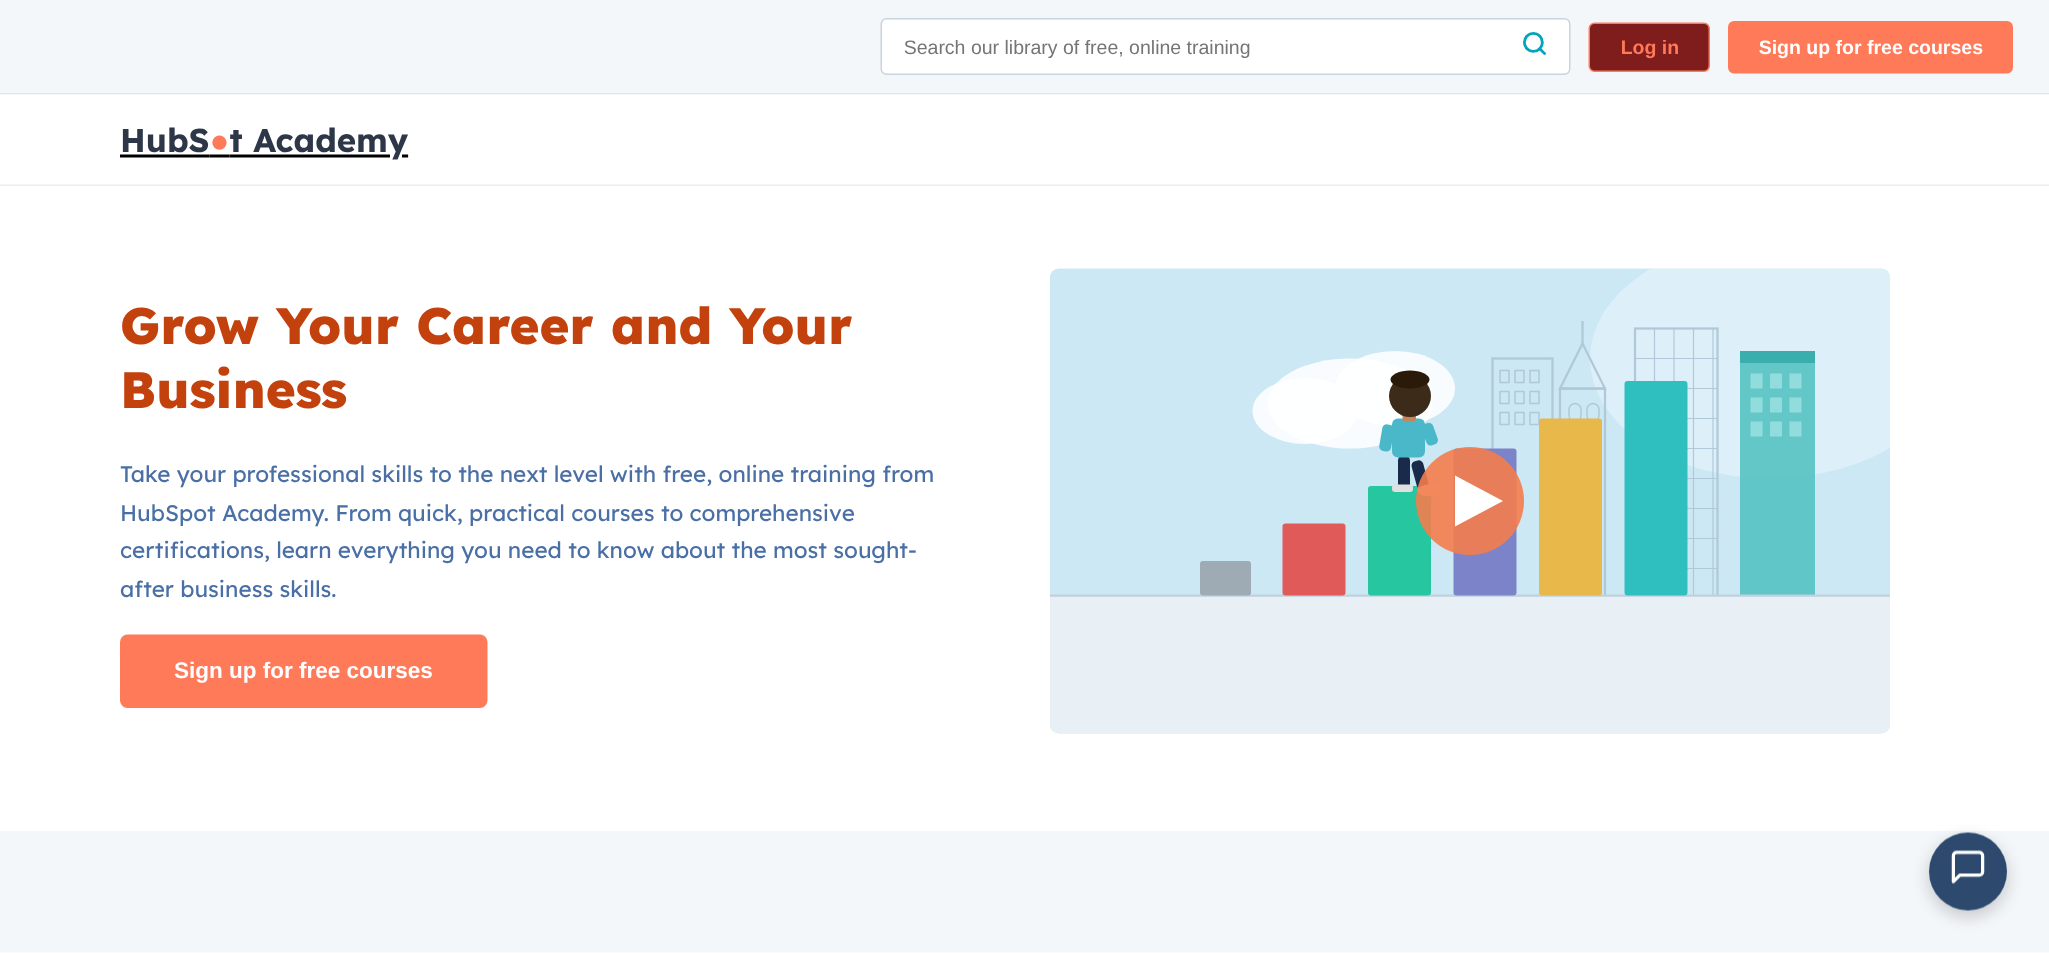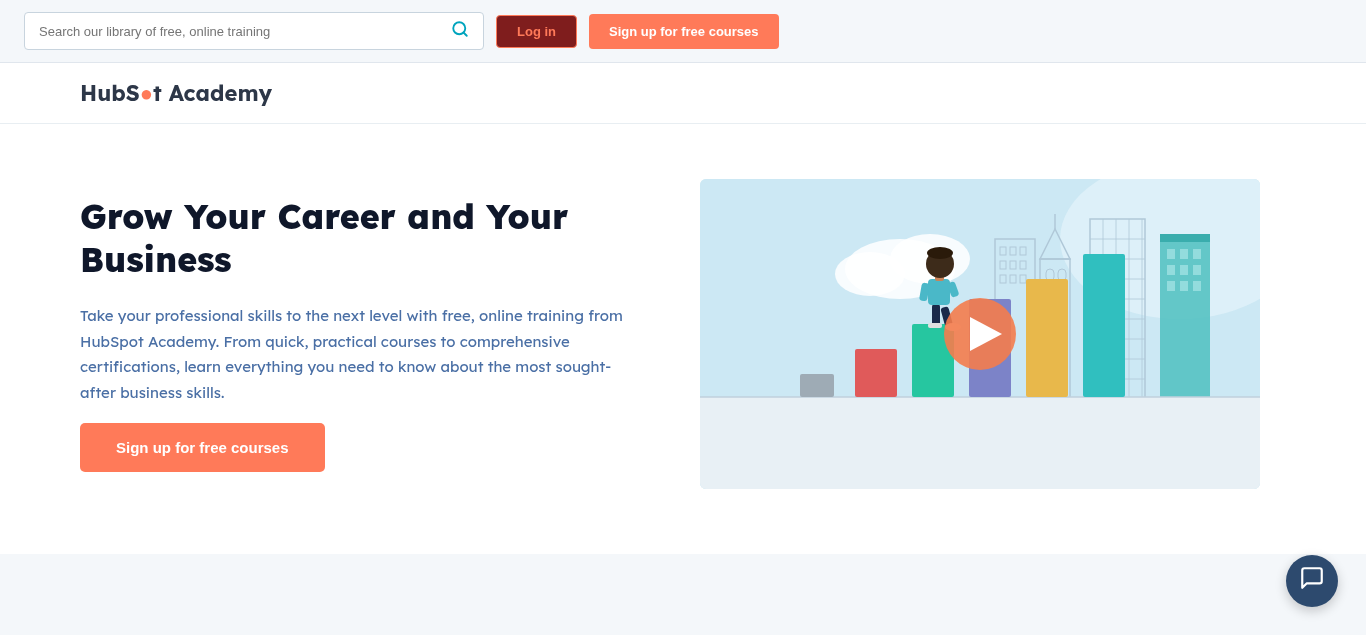--- a/index.html
+++ b/index.html
@@ -2,21 +2,21 @@
 <html><head>
   <meta charset="utf-8">
   <style>
     * { box-sizing: border-box; margin: 0; padding: 0; }
     body { font-family: 'Lexend Deca', Arial, sans-serif; background: #f4f7fa; min-height: 635px; }
 
     
     .top-bar {
       background: #f4f7fa;
       display: flex;
-      justify-content: flex-start;
+      justify-content: flex-end;
       align-items: center;
       padding: 12px 24px;
       gap: 12px;
       border-bottom: 1px solid #e0e6ed;
     }
     .search-wrapper {
       display: flex;
       align-items: center;
       background: #fff;
       border: 1px solid #c8d4de;
@@ -65,20 +65,21 @@
       background: #fff;
       display: flex;
       align-items: center;
       justify-content: space-between;
       padding: 16px 80px;
       border-bottom: 1px solid #e8eef2;
     }
     .logo {
       display: flex;
       gap: 0;
+      text-decoration: underline;
     }
     .hubspot-logo {
       font-size: 22px;
       font-weight: 700;
       color: #2d3748;
     }
     .nav-links {
       display: flex;
       gap: 36px;
       align-items: center;
@@ -100,21 +101,21 @@
       gap: 60px;
       min-height: 430px;
     }
     .hero-left {
       flex: 1;
       max-width: 560px;
     }
     .hero-title {
       font-size: 34px;
       font-weight: 800;
-      color: #0f172a;
+      color: #c2410c;
       line-height: 1.25;
       margin-bottom: 22px;
     }
     .hero-desc {
       font-size: 15px;
       line-height: 1.7;
       color: #4a6fa5;
       margin-bottom: 18px;
     }
     .btn-signup-hero {

